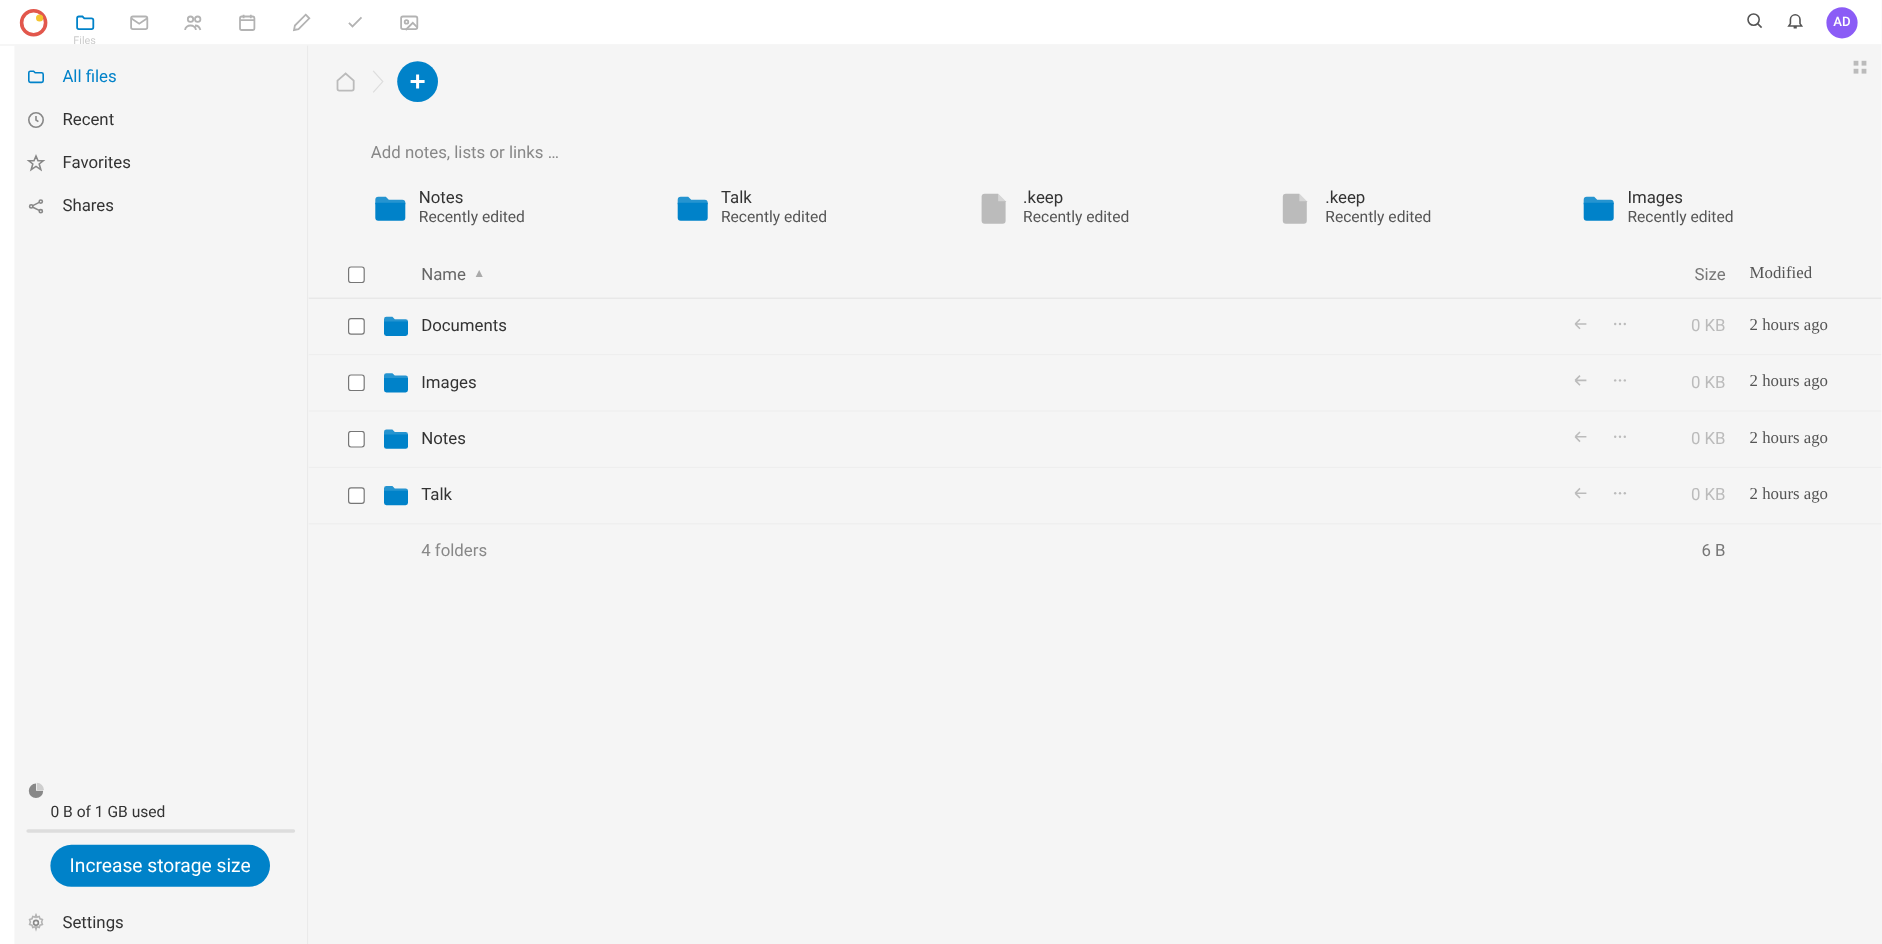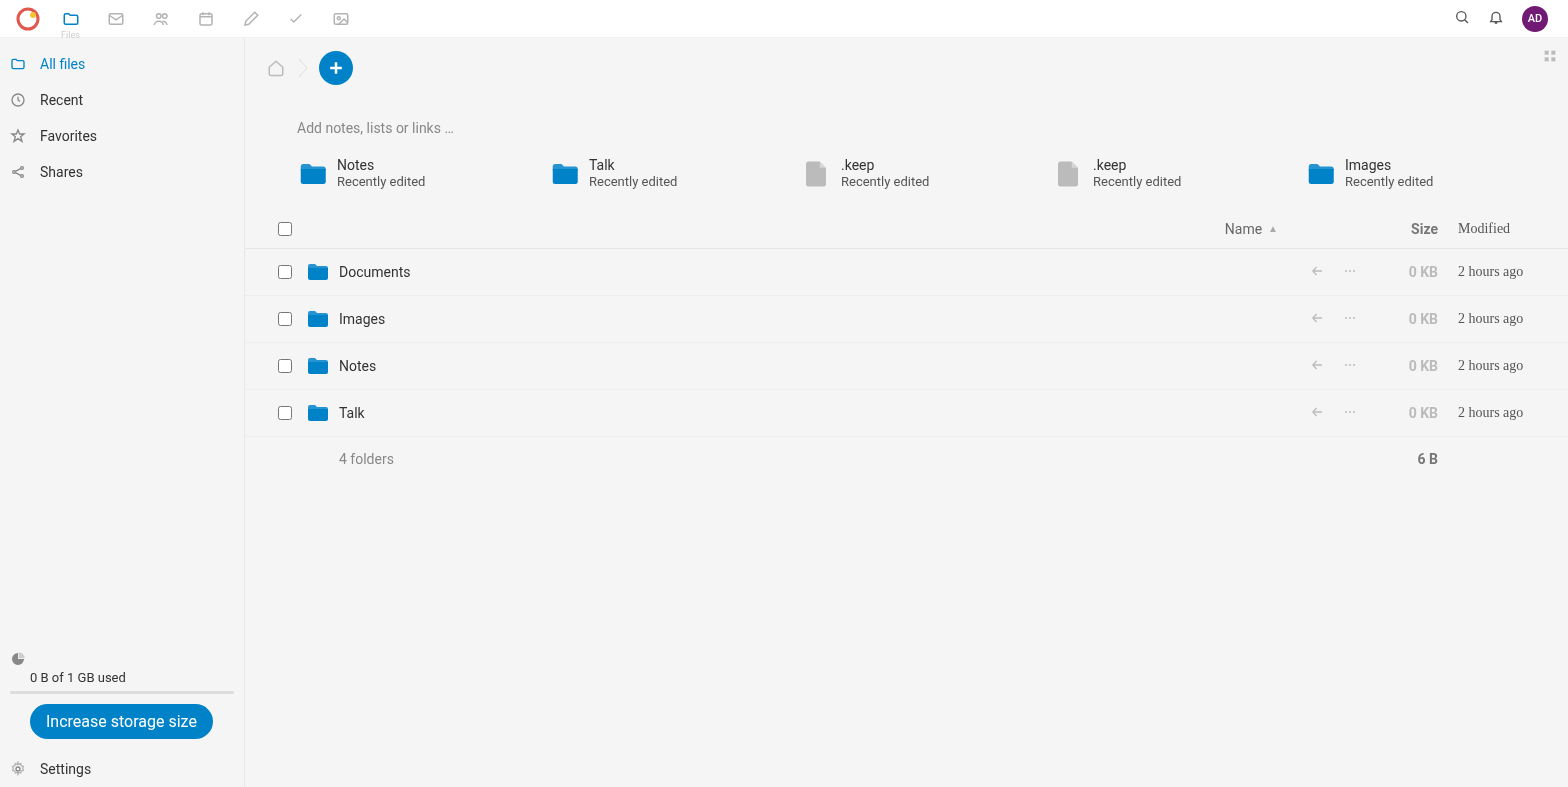--- a/index.html
+++ b/index.html
@@ -9,24 +9,24 @@
 .topbar { height:38px; display:flex; align-items:center; padding:0 8px; border-bottom:1px solid #f0f0f0; }
 .topbar .logo { width:24px; height:24px; margin:0 8px; }
 .topbar .nav-icons { display:flex; }
 .topbar .nav-icon { width:45px; height:38px; display:flex; flex-direction:column; align-items:center; justify-content:center; color:#b3b3b3; cursor:pointer; position:relative; }
 .topbar .nav-icon.active { color:#0082c9; }
 .topbar .nav-icon.active .label { font-size:9px; color:#ccc; position:absolute; bottom:-2px;}
 .topbar .nav-icon svg { width:18px; height:18px; }
 .topbar .spacer { flex:1; }
 .topbar .right-icons { display:flex; align-items:center; gap:18px; padding-right:12px;}
 .topbar .right-icons svg { width:16px; height:16px; color:#555; cursor:pointer;}
-.avatar { width:26px; height:26px; border-radius:50%; background:#701a75; color:#fff; display:flex; align-items:center; justify-content:center; font-size:11px; font-weight:500; cursor:pointer;}
-
-
-.app { display:flex; height:calc(100% - 38px); }
+.avatar { width:26px; height:26px; border-radius:50%; background:#8b5cf6; color:#fff; display:flex; align-items:center; justify-content:center; font-size:11px; font-weight:500; cursor:pointer;}
+
+
+.app { display:flex; height:calc(100% - 38px);padding-left:12px; }
 
 
 .sidebar { width:245px; background:#f5f5f5; border-right:1px solid #e8e8e8; display:flex; flex-direction:column; padding-top:8px;}
 .sidebar .nav-item { display:flex; align-items:center; height:36px; padding:0 10px; font-size:14px; color:#333; cursor:pointer; gap:14px;}
 .sidebar .nav-item.active { color:#0082c9; }
 .sidebar .nav-item svg { width:16px; height:16px; flex-shrink:0; color:#888;}
 .sidebar .nav-item.active svg { color:#0082c9; }
 .sidebar .flex-grow { flex:1; }
 .sidebar .quota { font-size:13px; color:#333; padding:0 10px 6px 30px; }
 .sidebar .quota-bar { height:3px; background:#ddd; margin:0 10px 10px 10px; border-radius:2px;}
@@ -57,24 +57,24 @@
 .ft-header { display:flex; align-items:center; height:40px; border-bottom:1px solid #e5e5e5; font-size:14px; color:#666; padding-left:20px;}
 .ft-row { display:flex; align-items:center; height:47px; border-bottom:1px solid #eee; font-size:14px; color:#333; padding-left:20px; cursor:pointer;}
 .col-check { width:40px; display:flex; align-items:center; justify-content:center;}
 .col-check input{ width:14px; height:14px; cursor:pointer;}
 .col-icon { width:34px; display:flex; align-items:center;}
 .col-icon svg{width:24px;height:24px;}
 .col-name { flex:1; display:flex; align-items:center; gap:6px;}
 .col-name .sort-ind{ color:#aaa; font-size:10px;}
 .col-actions { width:90px; display:flex; align-items:center; gap:16px; color:#bbb; justify-content:flex-end; padding-right:10px;}
 .col-actions svg{width:16px;height:16px; cursor:pointer;}
-.col-size { width:90px; text-align:right; color:#777; padding-right:20px;font-weight:bold;}
+.col-size { width:90px; text-align:right; color:#777; padding-right:20px;}
 .col-modified { width:110px; text-align:left; color:#555;font-family:Liberation Serif, serif;}
 .ft-row .col-size{ color:#bbb;}
-.ft-header .col-name{ padding-left:34px;justify-content:flex-end;}
+.ft-header .col-name{ padding-left:34px;}
 
 .summary-row { display:flex; align-items:center; height:44px; font-size:14px; color:#888; padding-left:20px;}
 .summary-row .col-check{width:40px;}
 .summary-row .col-name{flex:1; padding-left:34px;}
 .summary-row .col-size{ width:90px; text-align:right; padding-right:20px;}
 .summary-row .col-modified{width:110px;}
 
 
 .folder-icon{ fill:#0082c9;}
 .file-icon{ fill:#bbb;}

